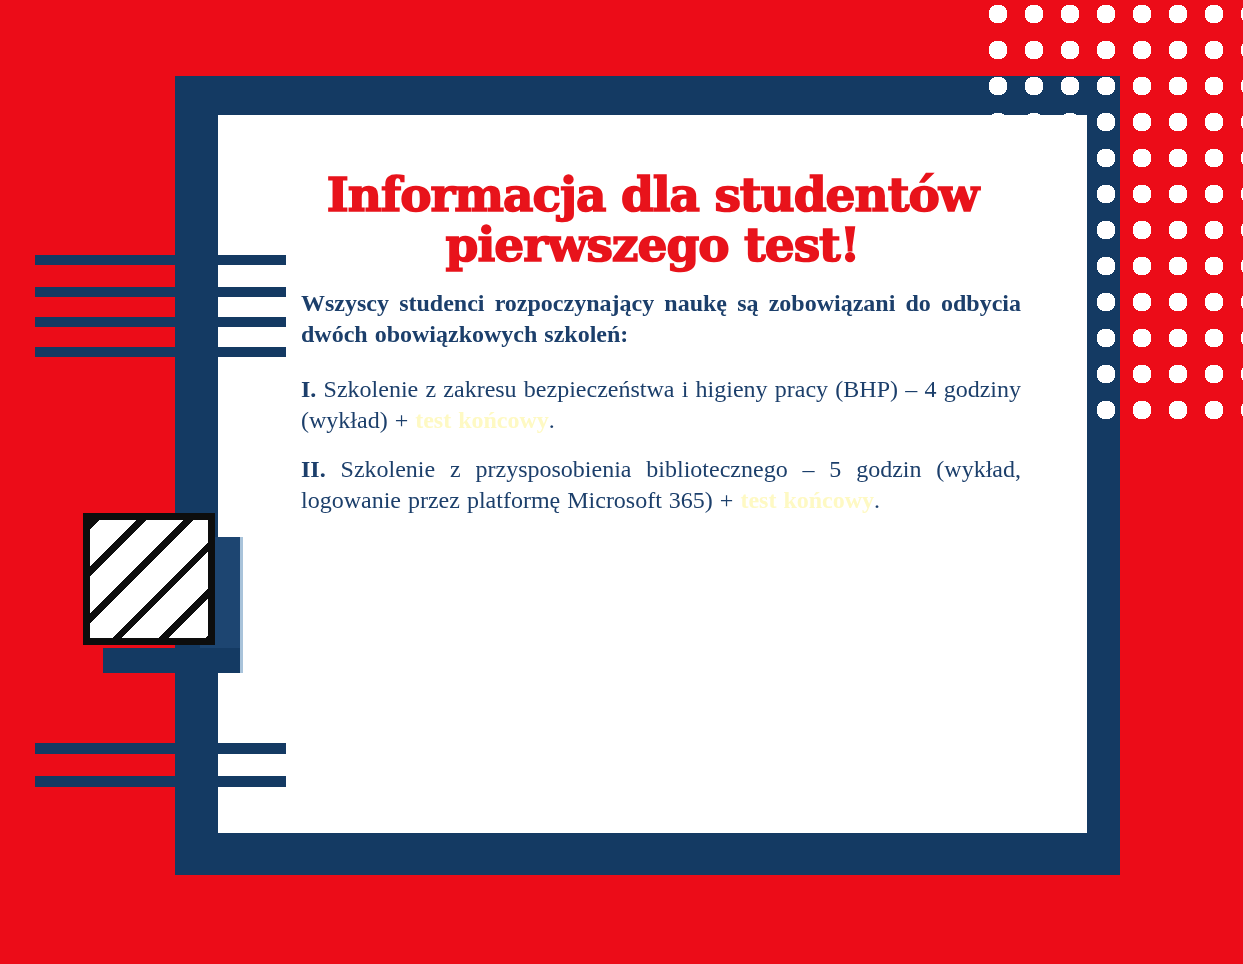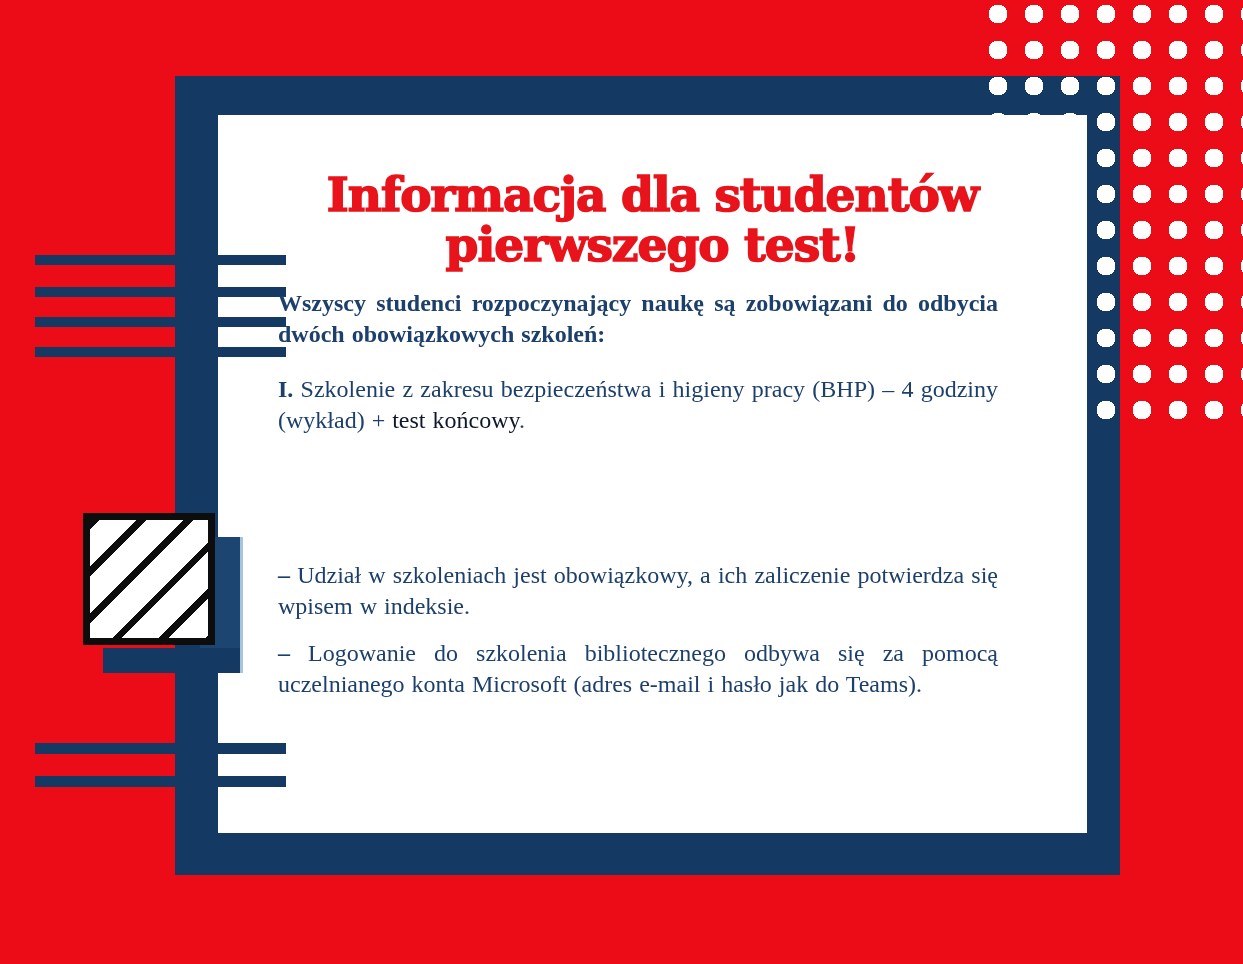--- a/index.html
+++ b/index.html
@@ -46,34 +46,34 @@
   }
   
   .title{
     position:absolute;left:218px;top:158px;width:869px;
     text-align:center;color:#e8131b;
     font-family:"DejaVu Serif", serif;font-weight:bold;
     font-size:47px;line-height:50px;letter-spacing:-1px;margin-top:12px;
     -webkit-text-stroke:1.6px #e8131b;
   }
   
-  .textcol{position:absolute;left:278px;top:0;width:720px;height:964px;}
+  .textcol{position:absolute;left:301px;top:0;width:720px;height:964px;}
   .textcol p{
     position:absolute;left:0;width:720px;margin:0;
     color:#1c3f6b;font-size:24px;line-height:31px;
     text-align:justify;word-spacing:1px;
   }
   .p-intro{top:288px;font-weight:bold;}
   .p-item1{top:374px;}
   .p-item2{top:454px;word-spacing:7px;}
   .p-note1{top:560px;}
   .p-note2{top:638px;}
   .p-footer{top:724px;font-weight:bold;}
   .lbl{font-weight:bold;}
-  .hl{color:#0f172a;font-weight:normal;}
+  .hl{color:#fef9c3;font-weight:bold;}
   .dash{font-weight:bold;}
 </style>
 </head>
 <body>
 
 <div class="frame"></div>
 
 <div class="card"></div>
 
 <div class="stripe s1"></div>
@@ -93,18 +93,17 @@
 <div class="title">
   <div>Informacja dla studentów</div>
   <div>pierwszego test!</div>
 </div>
 
 <div class="textcol">
   <p class="p-intro">Wszyscy studenci rozpoczynający naukę są zobowiązani do odbycia dwóch obowiązkowych szkoleń:</p>
 
   <p class="p-item1"><span class="lbl">I.</span><span> Szkolenie z zakresu bezpieczeństwa i higieny pracy (BHP) – 4 godziny (wykład) + </span><span class="hl">test końcowy</span><span>.</span></p>
 
+  <p class="p-item2"><span class="lbl">II.</span><span> Szkolenie z przysposobienia bibliotecznego – 5 godzin (wykład, logowanie przez platformę Microsoft 365) + </span><span class="hl">test końcowy</span><span>.</span></p>
 
-  <p class="p-note1"><span class="dash">–</span><span> Udział w szkoleniach jest obowiązkowy, a ich zaliczenie potwierdza się wpisem w indeksie.</span></p>
 
-  <p class="p-note2"><span class="dash">–</span><span> Logowanie do szkolenia bibliotecznego odbywa się za pomocą uczelnianego konta Microsoft (adres e-mail i hasło jak do Teams).</span></p>
 
 </div>
 
 </body></html>

